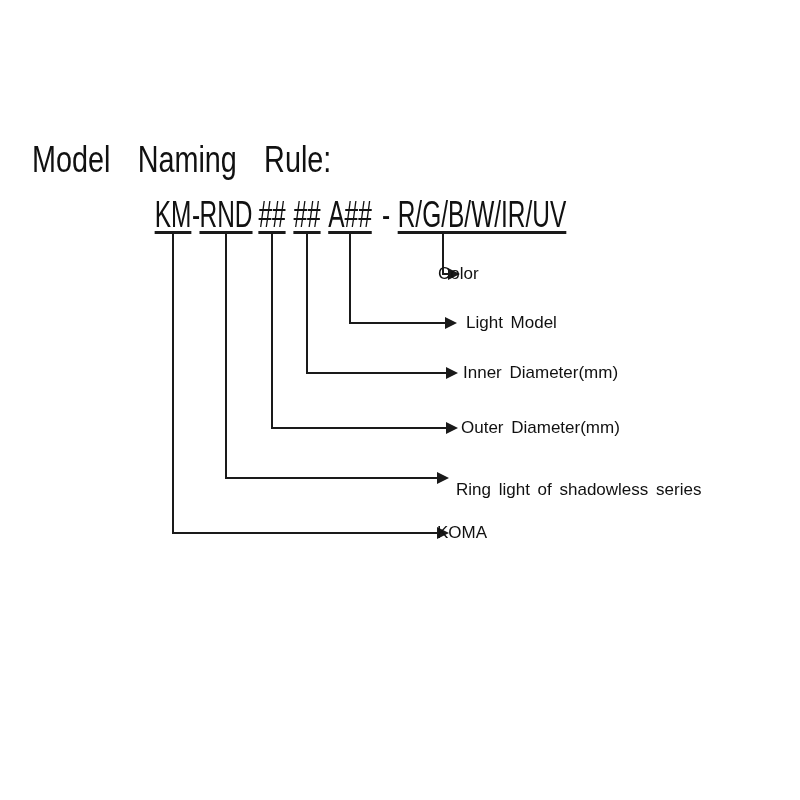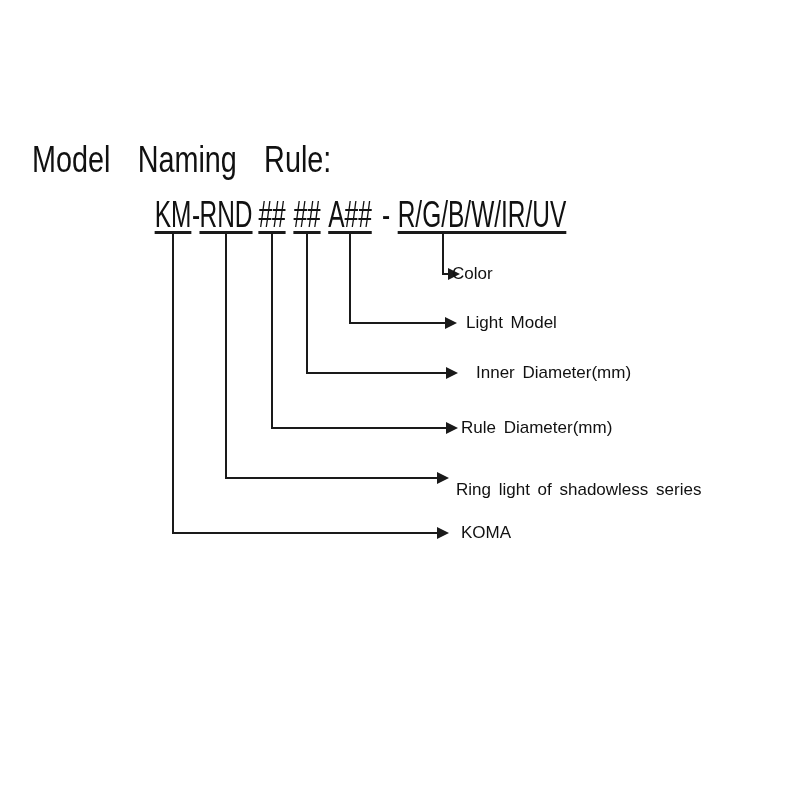--- a/index.html
+++ b/index.html
@@ -71,51 +71,51 @@
     <span class="seg u" style="left:307px">##</span>
     <span class="seg u" style="left:350px">A##</span>
     <span class="seg" style="left:386px">-</span>
     <span class="seg u" style="left:482px">R/G/B/W/IR/UV</span>
   </div>
 
   <div>
     <div class="vline" style="left:442px; height:42px"></div>
     <div class="hline" style="left:442px; top:273px; width:6px"></div>
     <div class="ahead" style="left:448px; top:268px"></div>
-    <div class="clabel" style="left:452px; top:264px">Color</div>
+    <div class="clabel" style="left:438px; top:264px">Color</div>
   </div>
 
   <div>
     <div class="vline" style="left:349px; height:91px"></div>
     <div class="hline" style="left:349px; top:322px; width:96px"></div>
     <div class="ahead" style="left:445px; top:317px"></div>
     <div class="clabel" style="left:466px; top:313px">Light Model</div>
   </div>
 
   <div>
     <div class="vline" style="left:306px; height:141px"></div>
     <div class="hline" style="left:306px; top:372px; width:140px"></div>
     <div class="ahead" style="left:446px; top:367px"></div>
-    <div class="clabel" style="left:476px; top:363px">Inner Diameter(mm)</div>
+    <div class="clabel" style="left:463px; top:363px">Inner Diameter(mm)</div>
   </div>
 
   <div>
     <div class="vline" style="left:271px; height:196px"></div>
     <div class="hline" style="left:271px; top:427px; width:175px"></div>
     <div class="ahead" style="left:446px; top:422px"></div>
-    <div class="clabel" style="left:461px; top:418px">Rule Diameter(mm)</div>
+    <div class="clabel" style="left:461px; top:418px">Outer Diameter(mm)</div>
   </div>
 
   <div>
     <div class="vline" style="left:225px; height:246px"></div>
     <div class="hline" style="left:225px; top:477px; width:212px"></div>
     <div class="ahead" style="left:437px; top:472px"></div>
     <div class="clabel" style="left:456px; top:480px">Ring light of shadowless series</div>
   </div>
 
   <div>
     <div class="vline" style="left:172px; height:301px"></div>
     <div class="hline" style="left:172px; top:532px; width:265px"></div>
     <div class="ahead" style="left:437px; top:527px"></div>
-    <div class="clabel" style="left:461px; top:523px">KOMA</div>
+    <div class="clabel" style="left:437px; top:523px">KOMA</div>
   </div>
 
 </div>
 
 </body></html>

